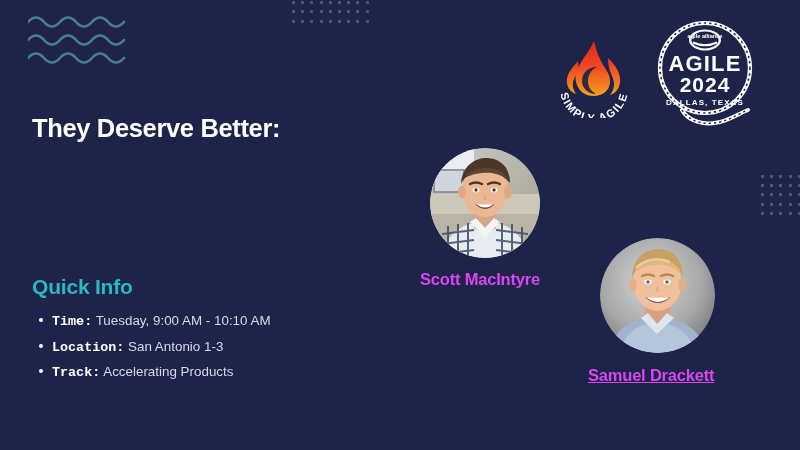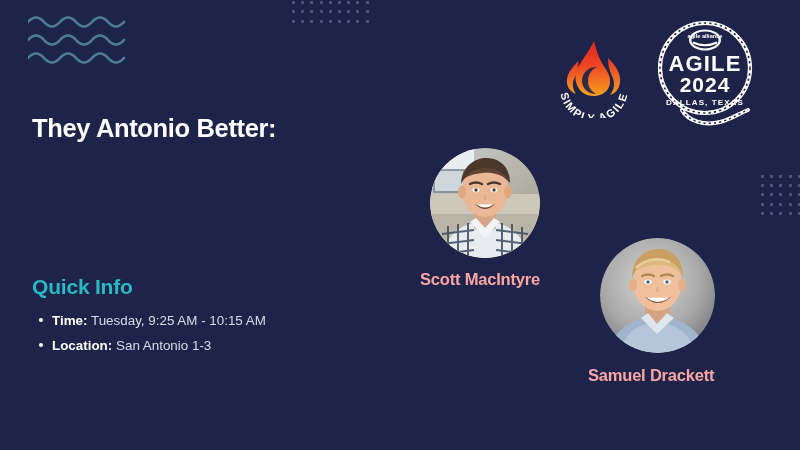--- a/index.html
+++ b/index.html
@@ -77,47 +77,48 @@
     content:"";
     position:absolute;
     left:7px; top:7px;
     width:4px; height:4px;
     background:#ffffff;
     border-radius:50%;
   }
   #info-list .k {
     color:#ffffff;
     font-weight:bold;
+    font-family:Liberation Mono, monospace;
   }
   #info-list .v { color:#d6dae8; }
 
   
   .speaker { position:absolute; }
   .photo {
     position:relative;
     border-radius:50%;
     overflow:hidden;
     background:#3a4260;
   }
   .speaker-name {
     position:absolute;
-    color:#fca5a5;
+    color:#d946ef;
     font-size:16.5px;
     font-weight:bold;
     white-space:nowrap;
     letter-spacing:-0.2px;
   }
 
   #speaker-scott  { left:430px; top:148px; }
   #speaker-scott  .photo { width:110px; height:110px; }
   #speaker-scott  .speaker-name { left:-10px; top:122px; }
 
   #speaker-samuel { left:600px; top:238px; }
   #speaker-samuel .photo { width:115px; height:115px; }
-  #speaker-samuel .speaker-name { left:-12px; top:128px; }
+  #speaker-samuel .speaker-name { left:-12px; top:128px;text-decoration:underline; }
 
   
   #logo-simply-agile {
     position:absolute;
     left:553px; top:36px;
     width:82px; height:82px;
   }
   #logo-agile2024 {
     position:absolute;
     left:644px; top:14px;
@@ -254,35 +255,39 @@
 
       <text x="61" y="57" text-anchor="middle" font-family="Liberation Sans, sans-serif" font-size="22" font-weight="bold" fill="#ffffff" letter-spacing="1.2">AGILE</text>
 
       <text x="61" y="78" text-anchor="middle" font-family="Liberation Sans, sans-serif" font-size="21" font-weight="bold" fill="#ffffff" letter-spacing="1">2024</text>
 
       <text x="61" y="91" text-anchor="middle" font-family="Liberation Sans, sans-serif" font-size="8" font-weight="bold" fill="#ffffff" letter-spacing="1.1">DALLAS, TEXAS</text>
     </svg>
   </div>
 
   <h1 id="title">
-    <span>They Antonio Better:</span><br>
+    <span>They Deserve Better:</span><br>
     <br>
     <br>
   </h1>
 
   <h2 id="quickinfo-heading">Quick Info</h2>
 
   <ul id="info-list">
     <li>
       <span class="k">Time:</span>
-      <span class="v">Tuesday, 9:25 AM - 10:15 AM</span>
+      <span class="v">Tuesday, 9:00 AM - 10:10 AM</span>
     </li>
     <li>
       <span class="k">Location:</span>
       <span class="v">San Antonio 1-3</span>
+    </li>
+    <li>
+      <span class="k">Track:</span>
+      <span class="v">Accelerating Products</span>
     </li>
   </ul>
 
   <div class="speaker" id="speaker-scott">
     <div class="photo">
       <svg width="110" height="110" viewBox="0 0 110 110" aria-hidden="true">
         <defs>
           <clipPath id="clipScott">
               <circle cx="55" cy="55" r="55"></circle>
             </clipPath>

